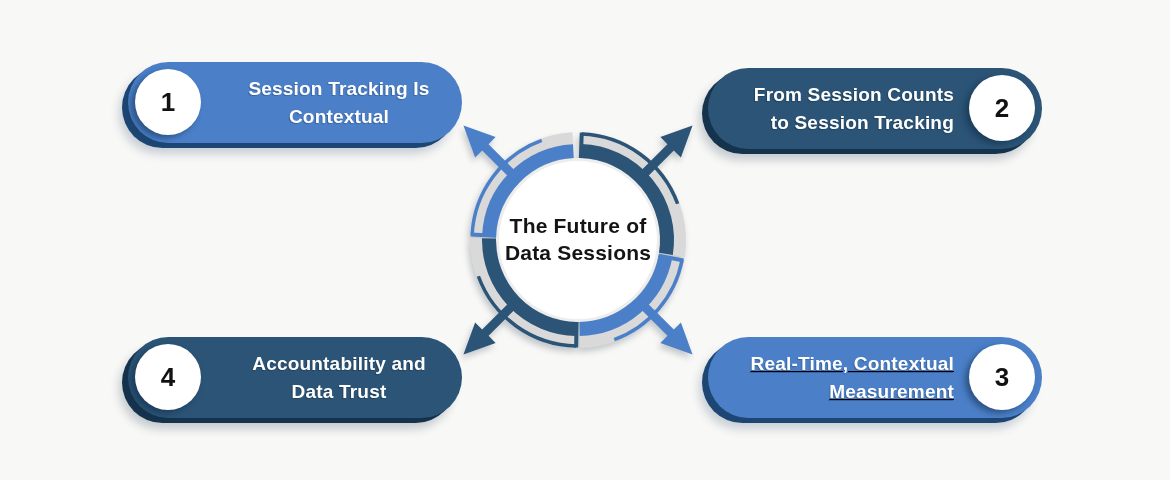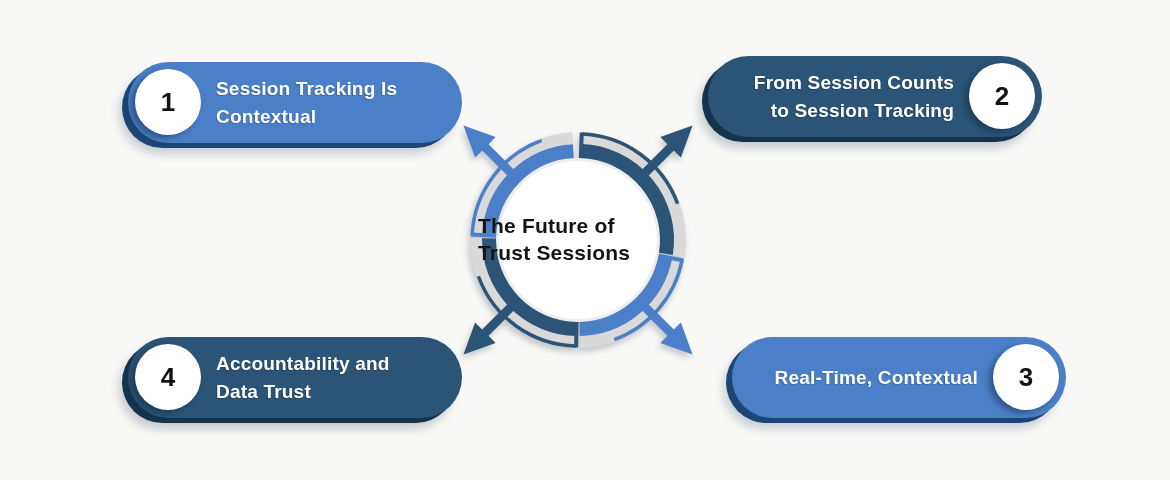--- a/index.html
+++ b/index.html
@@ -32,21 +32,21 @@
   .edge-l{stroke:var(--light-blue);stroke-width:3.5;fill:none;}
   .edge-d{stroke:var(--dark-navy);stroke-width:3.5;fill:none;}
   .cap-l{stroke:var(--light-blue);stroke-width:4;fill:none;}
   .cap-d{stroke:var(--dark-navy);stroke-width:4;fill:none;}
   .arrow-l{fill:var(--light-blue);}
   .arrow-d{fill:var(--dark-navy);}
   .inner-shade{fill:none;stroke:rgba(0,0,0,0.07);stroke-width:3;}
 
   .center-label{
     position:absolute;left:478px;top:212px;width:200px;
-    text-align:left;font-size:21px;font-weight:700;line-height:27px;
+    text-align:center;font-size:21px;font-weight:700;line-height:27px;
     color:var(--center-text);letter-spacing:.2px;
   }
 
   
   .pill{
     position:absolute;width:334px;height:81px;border-radius:41px;
     display:flex;align-items:center;
   }
   .pill.light{
     background:var(--light-blue);
@@ -62,26 +62,26 @@
     font-size:26px;font-weight:700;color:var(--number-text);
     box-shadow:-4px 3px 6px rgba(14,38,66,.5);
   }
   .pill.left  .badge{left:7px;}
   .pill.right .badge{right:7px;}
   .label{
     width:100%;color:var(--text-on-pill);font-weight:700;font-size:19px;
     line-height:27.5px;letter-spacing:.2px;
     text-shadow:-1px 1px 1px rgba(0,0,0,.22);
   }
-  .pill.left  .label{padding-left:88px;text-align:left;}
+  .pill.left  .label{padding-left:88px;text-align:center;}
   .pill.right .label{padding-right:88px;text-align:right;}
 
   .p1{left:128px;top:62px;}
-  .p2{left:708px;top:56px;justify-content:center;}
-  .p3{left:732px;top:337px;}
+  .p2{left:708px;top:68px;justify-content:center;}
+  .p3{left:708px;top:337px;text-decoration:underline;}
   .p4{left:128px;top:337px;}
 </style>
 </head>
 <body>
 
 <div class="canvas">
 
   <svg class="cycle" viewBox="-135 -135 270 270" aria-hidden="true">
 
     <g>
@@ -118,21 +118,21 @@
     <g>
       <path class="band-l" d="M -88.88 -4.65 A 89 89 0 0 1 -4.65 -88.88"></path>
       <path class="edge-l" d="M -105.85 -5.54 A 106 106 0 0 1 -36.25 -99.61"></path>
       <path class="cap-l" d="M -81.89 -4.29 L -107.35 -5.62"></path>
       <path class="arrow-l" transform="rotate(315)" d="M -4.5 -86 L -4.5 -131 L -14.5 -131 L 0 -162 L 14.5 -131 L 4.5 -131 L 4.5 -86 Z"></path>
     </g>
   </svg>
 
   <div class="center-label">
     <div>The Future of</div>
-    <div>Trust Sessions</div>
+    <div>Data Sessions</div>
   </div>
 
   <div class="pill light left p1">
     <div class="badge">
       <span>1</span>
     </div>
     <div class="label">
       <div>Session Tracking Is</div>
       <div>Contextual</div>
     </div>
@@ -144,20 +144,21 @@
       <div>to Session Tracking</div>
     </div>
     <div class="badge">
       <span>2</span>
     </div>
   </div>
 
   <div class="pill light right p3">
     <div class="label">
       <div>Real-Time, Contextual</div>
+      <div>Measurement</div>
     </div>
     <div class="badge">
       <span>3</span>
     </div>
   </div>
 
   <div class="pill dark left p4">
     <div class="badge">
       <span>4</span>
     </div>

